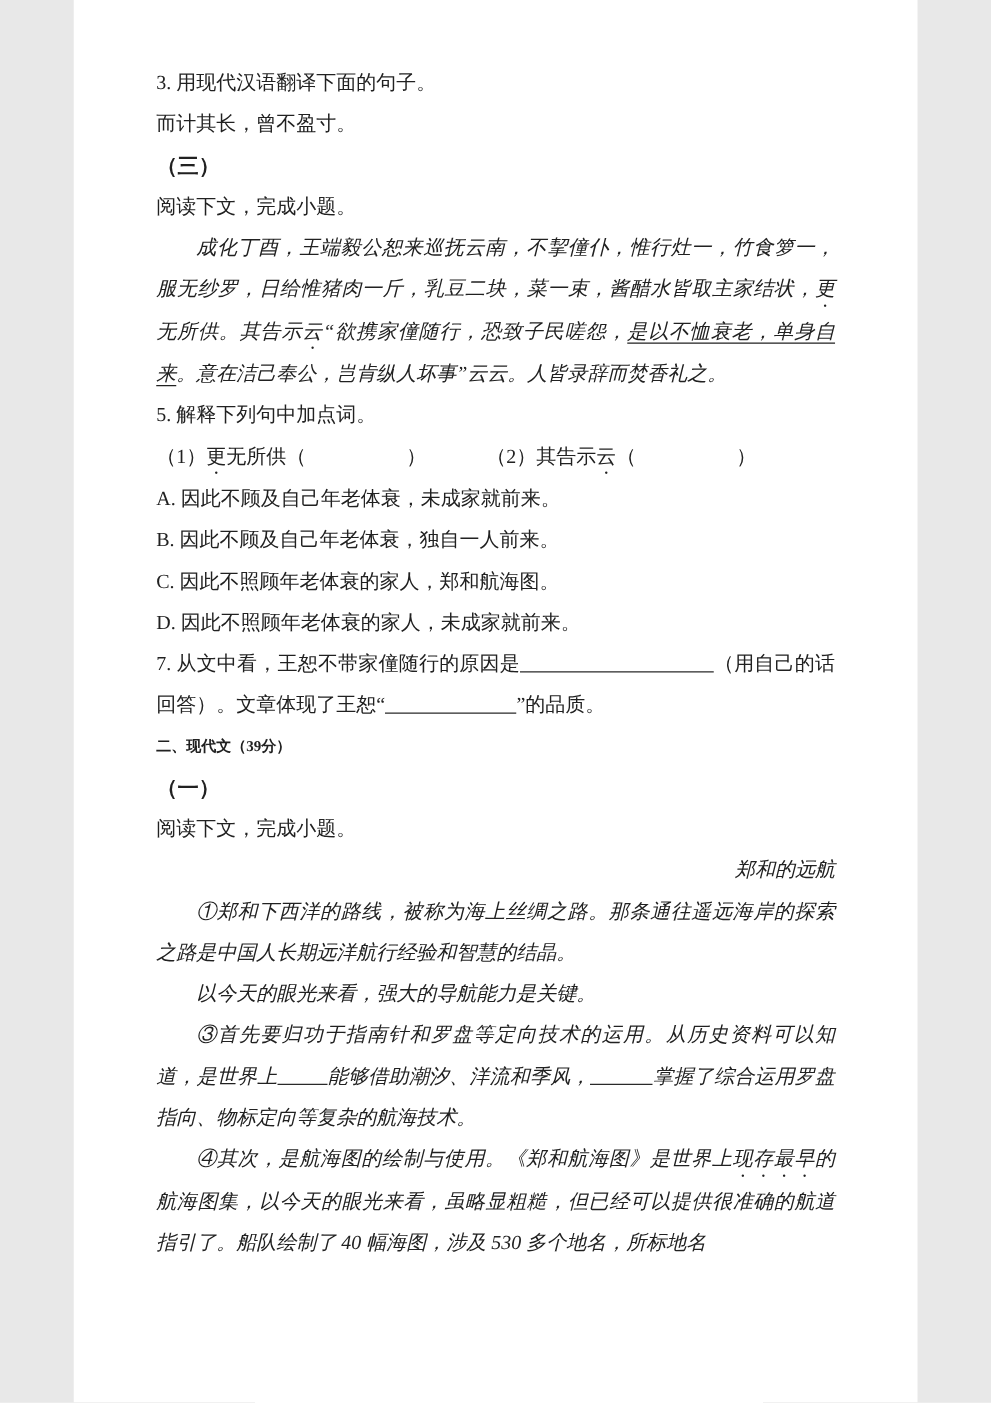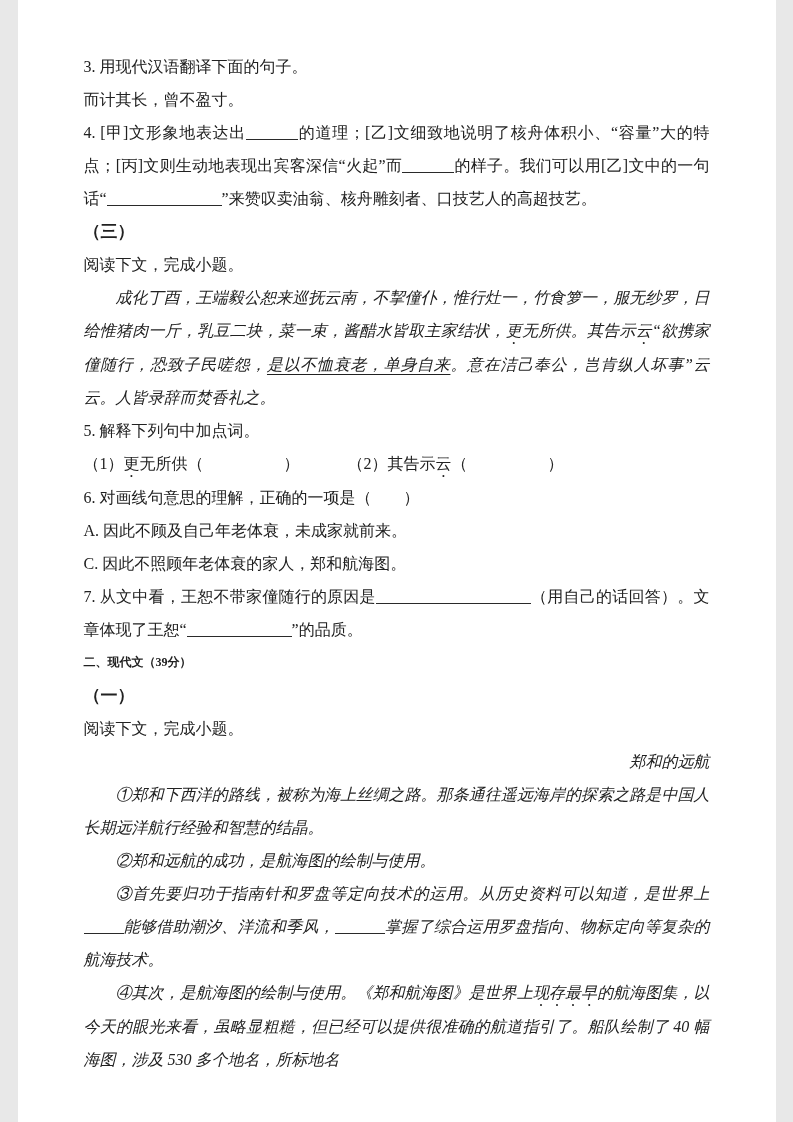--- a/index.html
+++ b/index.html
@@ -1,17 +1,17 @@
 <!DOCTYPE html>
 <html><head>
 <meta charset="utf-8">
 <style>
   html,body { margin:0; padding:0; background:#e8e8e8; }
   .page {
-    width:758px; height:1122px; margin:0 auto; background:#ffffff;
+    width:675px; height:1122px; margin:0 auto; background:#ffffff;
     box-sizing:border-box; padding:50px 66px 28px 66px;
     font-family:"Liberation Serif","DejaVu Serif",serif;
     color:#212121; overflow:hidden;
   }
   .blk { margin:0; font-size:16px; line-height:33px; text-align:justify; }
   .b-h1 { font-weight:bold; font-size:12px; }
   .b-h2 { font-weight:bold; font-size:17px; }
   .b-kai { font-style:italic; }           
   .b-indent { text-indent:2em; }
   .b-center { text-align:right; text-indent:0; }
@@ -27,32 +27,32 @@
     text-emphasis-position:under right;
   }
 </style>
 </head>
 <body>
 
 <div class="page">
   <div id="doc">
       <p class="blk b-q"><span>3. 用现代汉语翻译下面的句子。</span></p>
       <p class="blk b-q"><span>而计其长，曾不盈寸。</span></p>
-      <p class="blk b-q"><span>4. [甲]文形象地表达出</span><span class="blank" style="width: 52px;"></span><span>的道理；[乙]文细致地说明了核舟体积小、“容量”大的特点；[丙]文则生动地表现出宾客深信“火起”而</span><span class="blank" style="width: 52px;"></span><span>的样子。我们可以用[乙]文中的一句话“</span><span class="blank" style="width: 115px;"></span><span>”来赞叹卖油翁、核舟雕刻者、口技艺人的高超技艺。</span></p>
       <p class="blk b-h2"><span>（三）</span></p>
       <p class="blk b-q"><span>阅读下文，完成小题。</span></p>
       <p class="blk b-kai b-indent"><span>成化丁酉，王端毅公恕来巡抚云南，不挈僮仆，惟行灶一，竹食箩一，服无纱罗，日给惟猪肉一斤，乳豆二块，菜一束，酱醋水皆取主家结状，</span><span class="em-dot">更</span><span>无所供。其告示</span><span class="em-dot">云</span><span>“欲携家僮随行，恐致子民嗟怨，</span><span class="uline">是以不恤衰老，单身自来</span><span>。意在洁己奉公，岂肯纵人坏事”云云。人皆录辞而焚香礼之。</span></p>
       <p class="blk b-q"><span>5. 解释下列句中加点词。</span></p>
       <p class="blk b-q"><span>（1）</span><span class="em-dot">更</span><span>无所供（　　　　　）　　　（2）其告示</span><span class="em-dot">云</span><span>（　　　　　）</span></p>
-      <p class="blk b-q"><span>6. 对画线句意思的理解，正确的一项是（　　）</span></p>
       <p class="blk b-q"><span>A. 因此不顾及自己年老体衰，未成家就前来。</span></p>
+      <p class="blk b-q"><span>B. 因此不顾及自己年老体衰，独自一人前来。</span></p>
       <p class="blk b-q"><span>C. 因此不照顾年老体衰的家人，郑和航海图。</span></p>
+      <p class="blk b-q"><span>D. 因此不照顾年老体衰的家人，未成家就前来。</span></p>
       <p class="blk b-q"><span>7. 从文中看，王恕不带家僮随行的原因是</span><span class="blank" style="width: 155px;"></span><span>（用自己的话回答）。文章体现了王恕“</span><span class="blank" style="width: 105px;"></span><span>”的品质。</span></p>
       <p class="blk b-h1"><span>二、现代文（39分）</span></p>
       <p class="blk b-h2"><span>（一）</span></p>
       <p class="blk b-q"><span>阅读下文，完成小题。</span></p>
       <p class="blk b-kai b-center"><span>郑和的远航</span></p>
       <p class="blk b-kai b-indent"><span>①郑和下西洋的路线，被称为海上丝绸之路。那条通往遥远海岸的探索之路是中国人长期远洋航行经验和智慧的结晶。</span></p>
-      <p class="blk b-kai b-indent"><span>②郑和远航的成功，是航海图的绘制与使用。</span></p>
+      <p class="blk b-kai b-indent"><span>以今天的眼光来看，强大的导航能力是关键。</span></p>
       <p class="blk b-kai b-indent"><span>③首先要归功于指南针和罗盘等定向技术的运用。从历史资料可以知道，是世界上</span><span class="blank" style="width: 40px;"></span><span>能够借助潮汐、洋流和季风，</span><span class="blank" style="width: 50px;"></span><span>掌握了综合运用罗盘指向、物标定向等复杂的航海技术。</span></p>
       <p class="blk b-kai b-indent"><span>④其次，是航海图的绘制与使用。《郑和航海图》是世界上</span><span class="em-dot">现存最早</span><span>的航海图集，以今天的眼光来看，虽略显粗糙，但已经可以提供很准确的航道指引了。船队绘制了 40 幅海图，涉及 530 多个地名，所标地名</span></p>
     </div>
 </div>
 
 </body></html>

